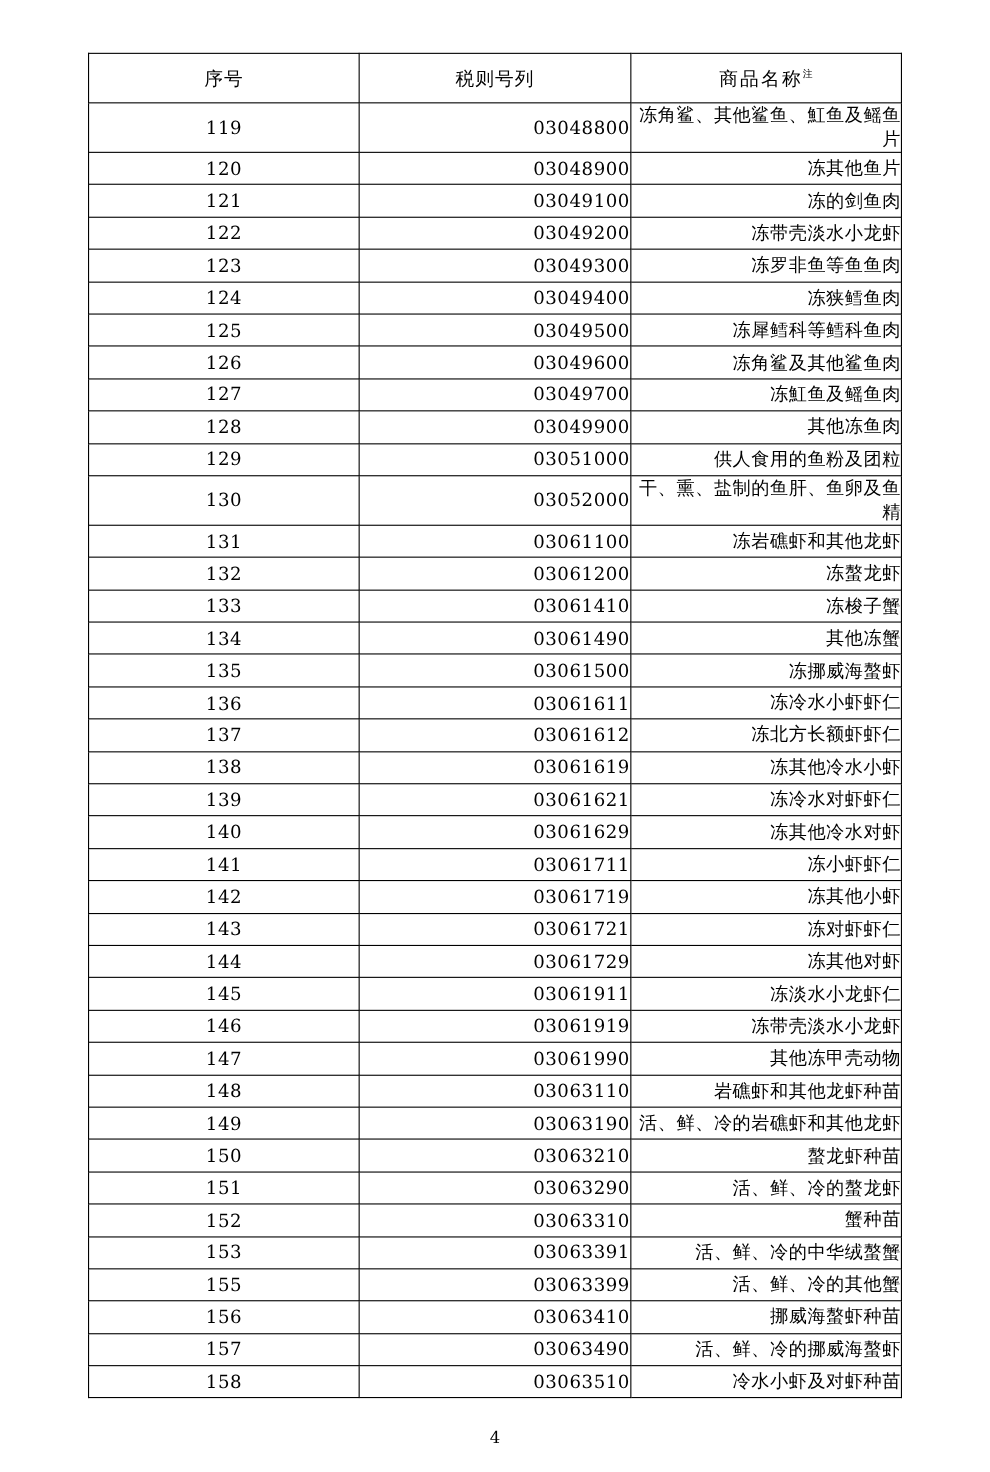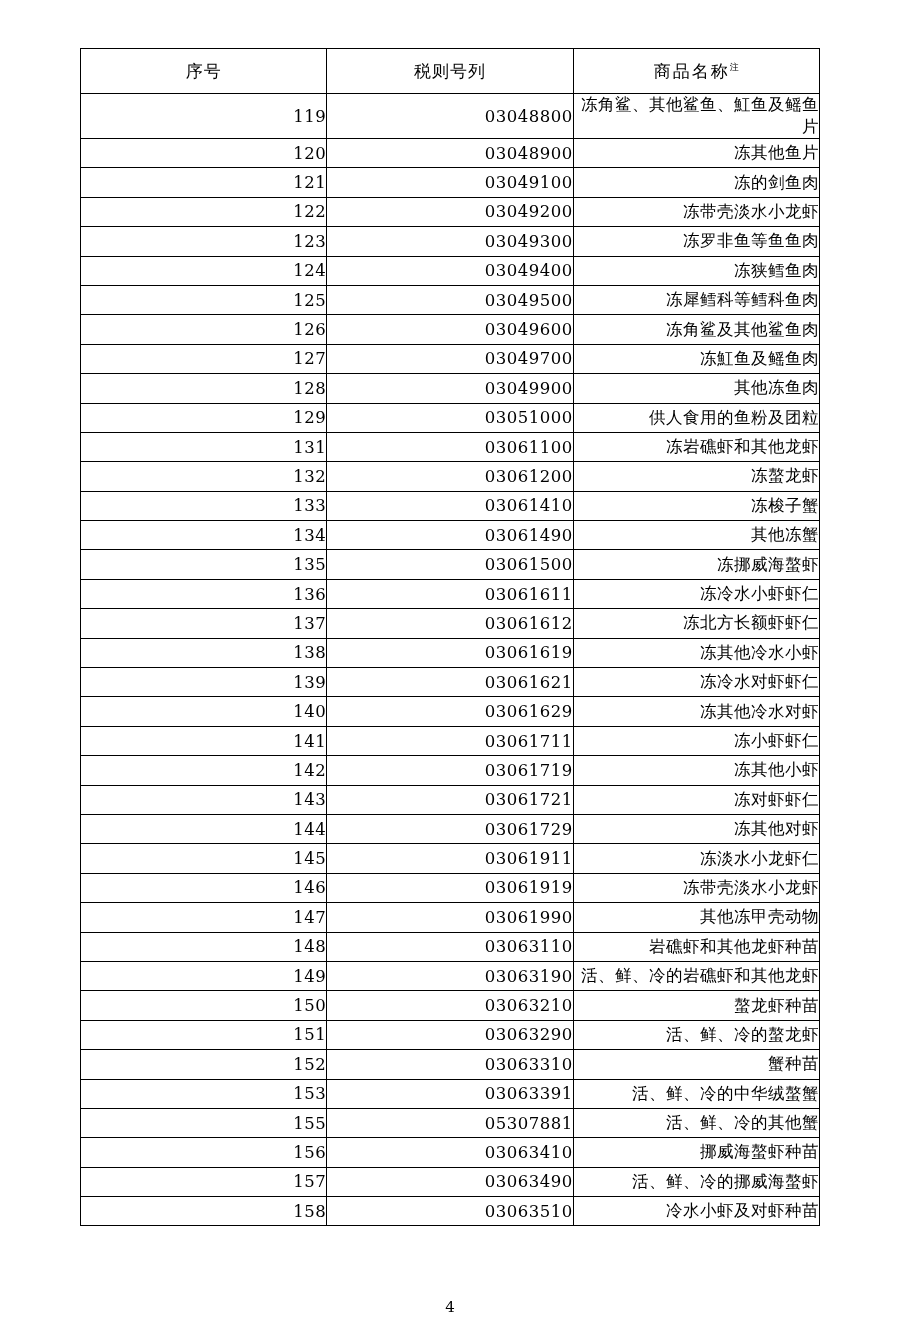--- a/index.html
+++ b/index.html
@@ -48,21 +48,21 @@
     font-size: 9px;
     vertical-align: super;
     font-weight: normal;
     letter-spacing: 0;
   }
   tbody td {
     height: 28.4px;
     font-size: 16.5px;
   }
   td.c-seq {
-    text-align: right;
+    text-align: center;
     width: 78px;
     font-family: "DejaVu Serif", "Liberation Serif", serif;
     letter-spacing: 0.5px;
   }
   td.c-code {
     text-align: right;
     width: 108px;
     letter-spacing: 0.5px;
   }
   td.c-name {
@@ -143,20 +143,25 @@
           <td class="c-seq">128</td>
           <td class="c-code">03049900</td>
           <td class="c-name">其他冻鱼肉</td>
         </tr>
         <tr>
           <td class="c-seq">129</td>
           <td class="c-code">03051000</td>
           <td class="c-name">供人食用的鱼粉及团粒</td>
         </tr>
         <tr>
+          <td class="c-seq">130</td>
+          <td class="c-code">03052000</td>
+          <td class="c-name">干、熏、盐制的鱼肝、鱼卵及鱼精</td>
+        </tr>
+        <tr>
           <td class="c-seq">131</td>
           <td class="c-code">03061100</td>
           <td class="c-name">冻岩礁虾和其他龙虾</td>
         </tr>
         <tr>
           <td class="c-seq">132</td>
           <td class="c-code">03061200</td>
           <td class="c-name">冻螯龙虾</td>
         </tr>
         <tr>
@@ -259,21 +264,21 @@
           <td class="c-code">03063310</td>
           <td class="c-name">蟹种苗</td>
         </tr>
         <tr>
           <td class="c-seq">153</td>
           <td class="c-code">03063391</td>
           <td class="c-name">活、鲜、冷的中华绒螯蟹</td>
         </tr>
         <tr>
           <td class="c-seq">155</td>
-          <td class="c-code">05307881</td>
+          <td class="c-code">03063399</td>
           <td class="c-name">活、鲜、冷的其他蟹</td>
         </tr>
         <tr>
           <td class="c-seq">156</td>
           <td class="c-code">03063410</td>
           <td class="c-name">挪威海螯虾种苗</td>
         </tr>
         <tr>
           <td class="c-seq">157</td>
           <td class="c-code">03063490</td>

